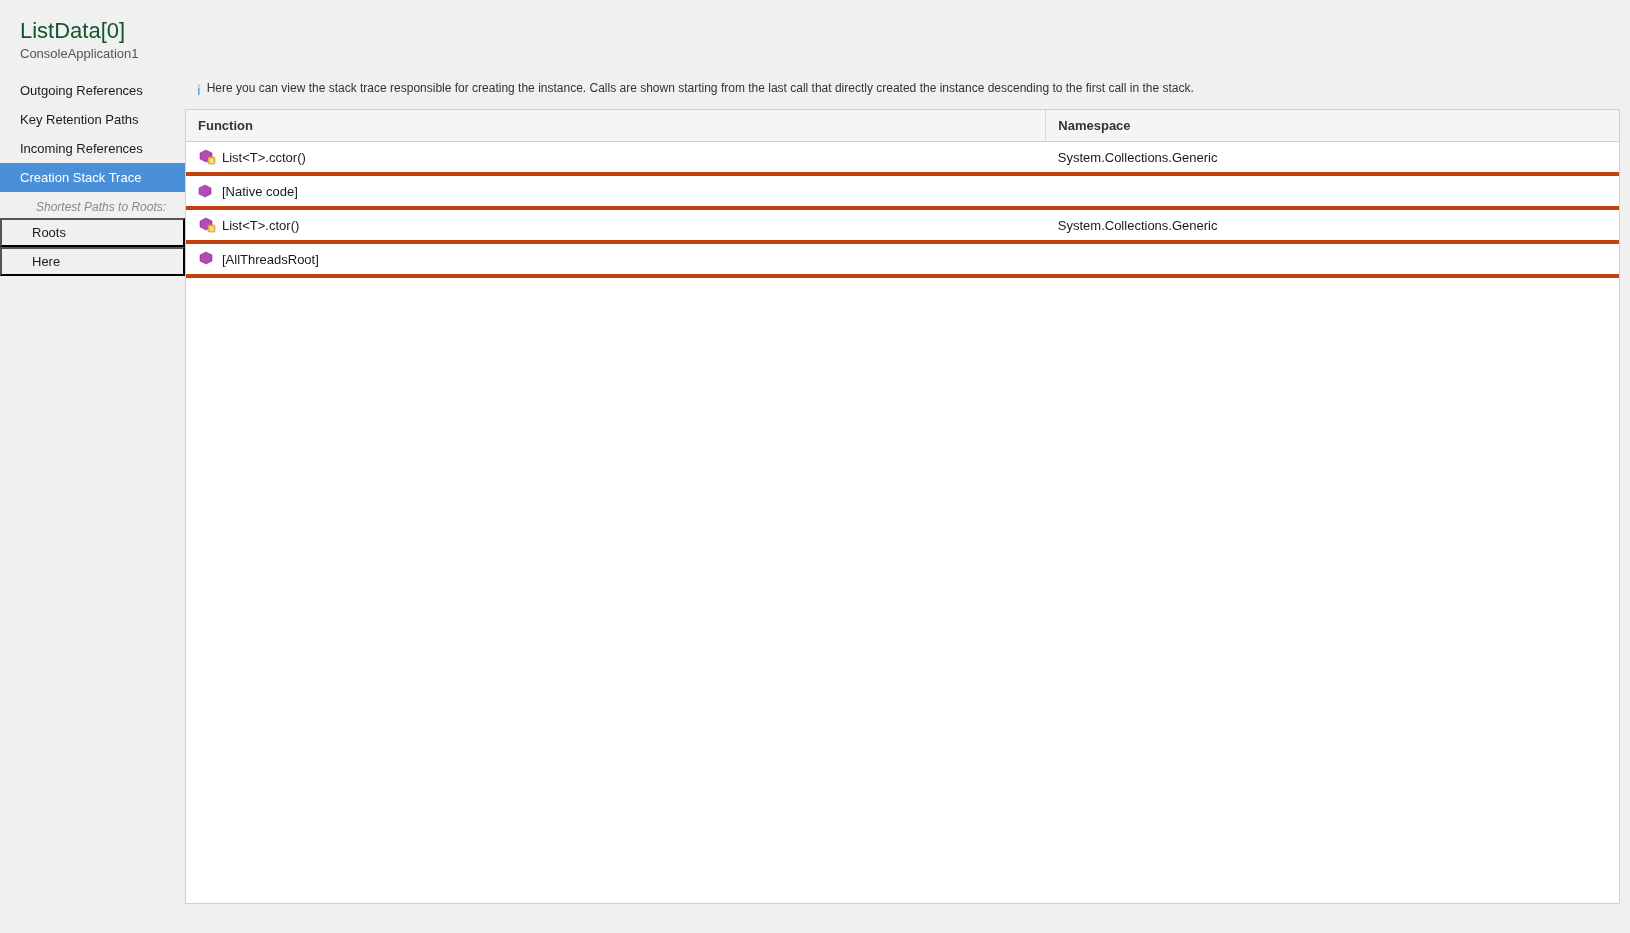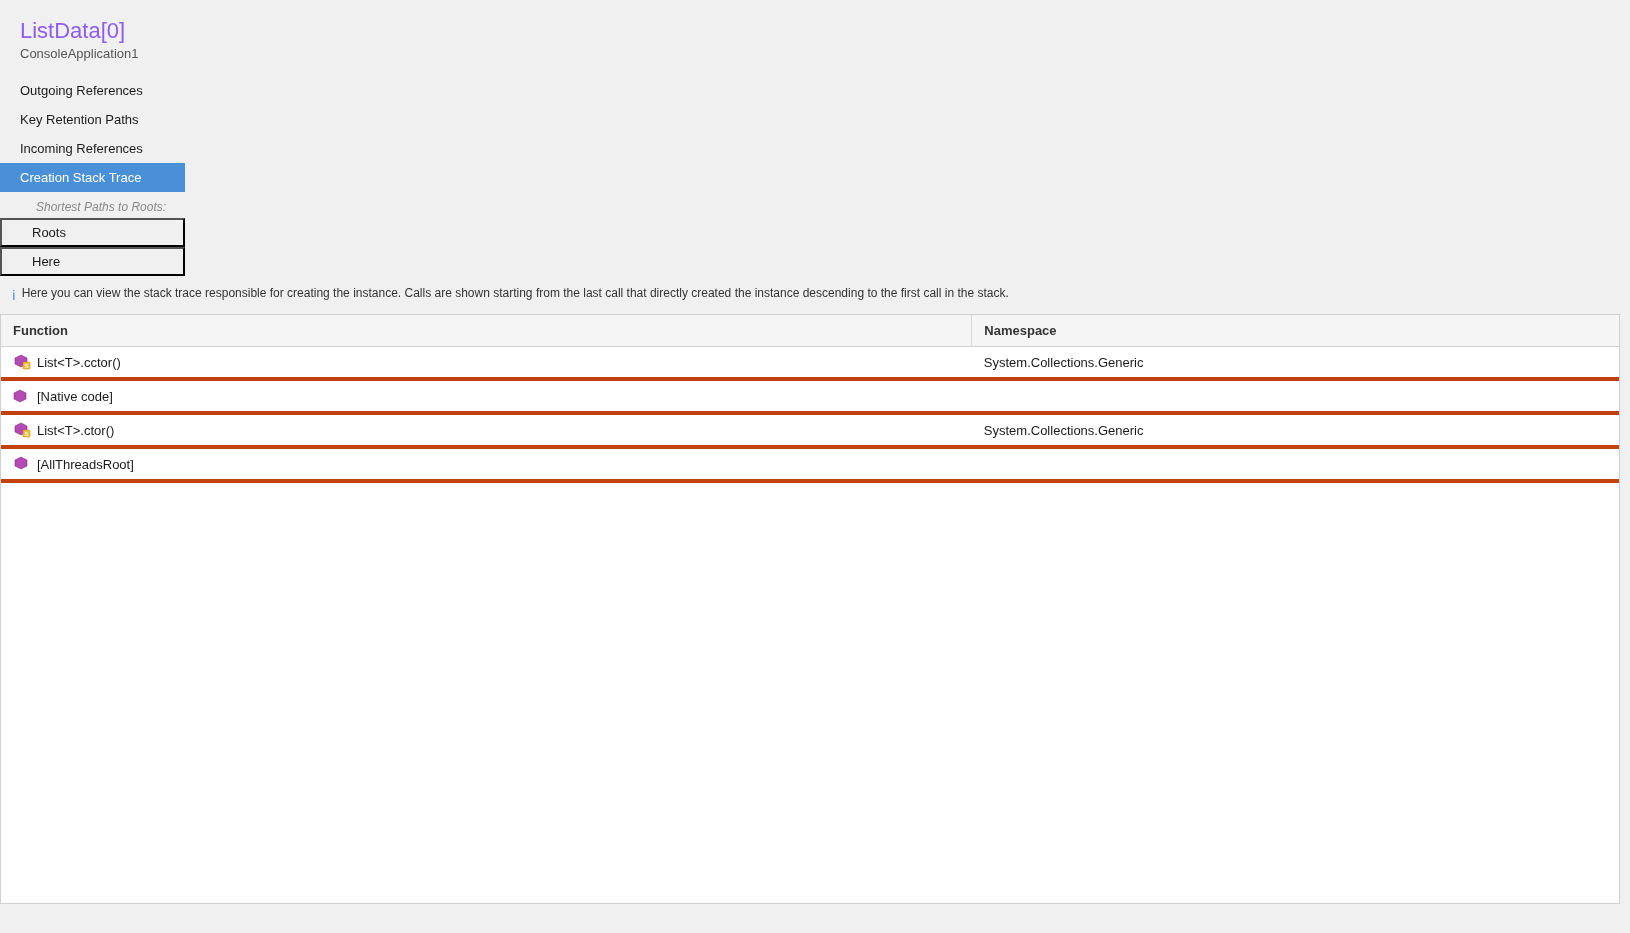--- a/index.html
+++ b/index.html
@@ -11,30 +11,30 @@
       width: 1630px;
       min-height: 933px;
     }
     .header {
       padding: 18px 20px 10px 20px;
       background: #f0f0f0;
     }
     .header-title {
       font-size: 22px;
       font-weight: 300;
-      color: #8b5cf6;
+      color: #14532d;
     }
     .header-subtitle {
       font-size: 13px;
       color: #555;
       margin-top: 2px;
     }
     .main-layout {
       display: flex;
-      flex-direction: column;
+      flex-direction: row;
       padding: 0 0 0 0;
       height: calc(933px - 90px);
     }
     .sidebar {
       width: 185px;
       min-width: 185px;
       background: #f0f0f0;
       padding-top: 5px;
     }
     .sidebar-item {

